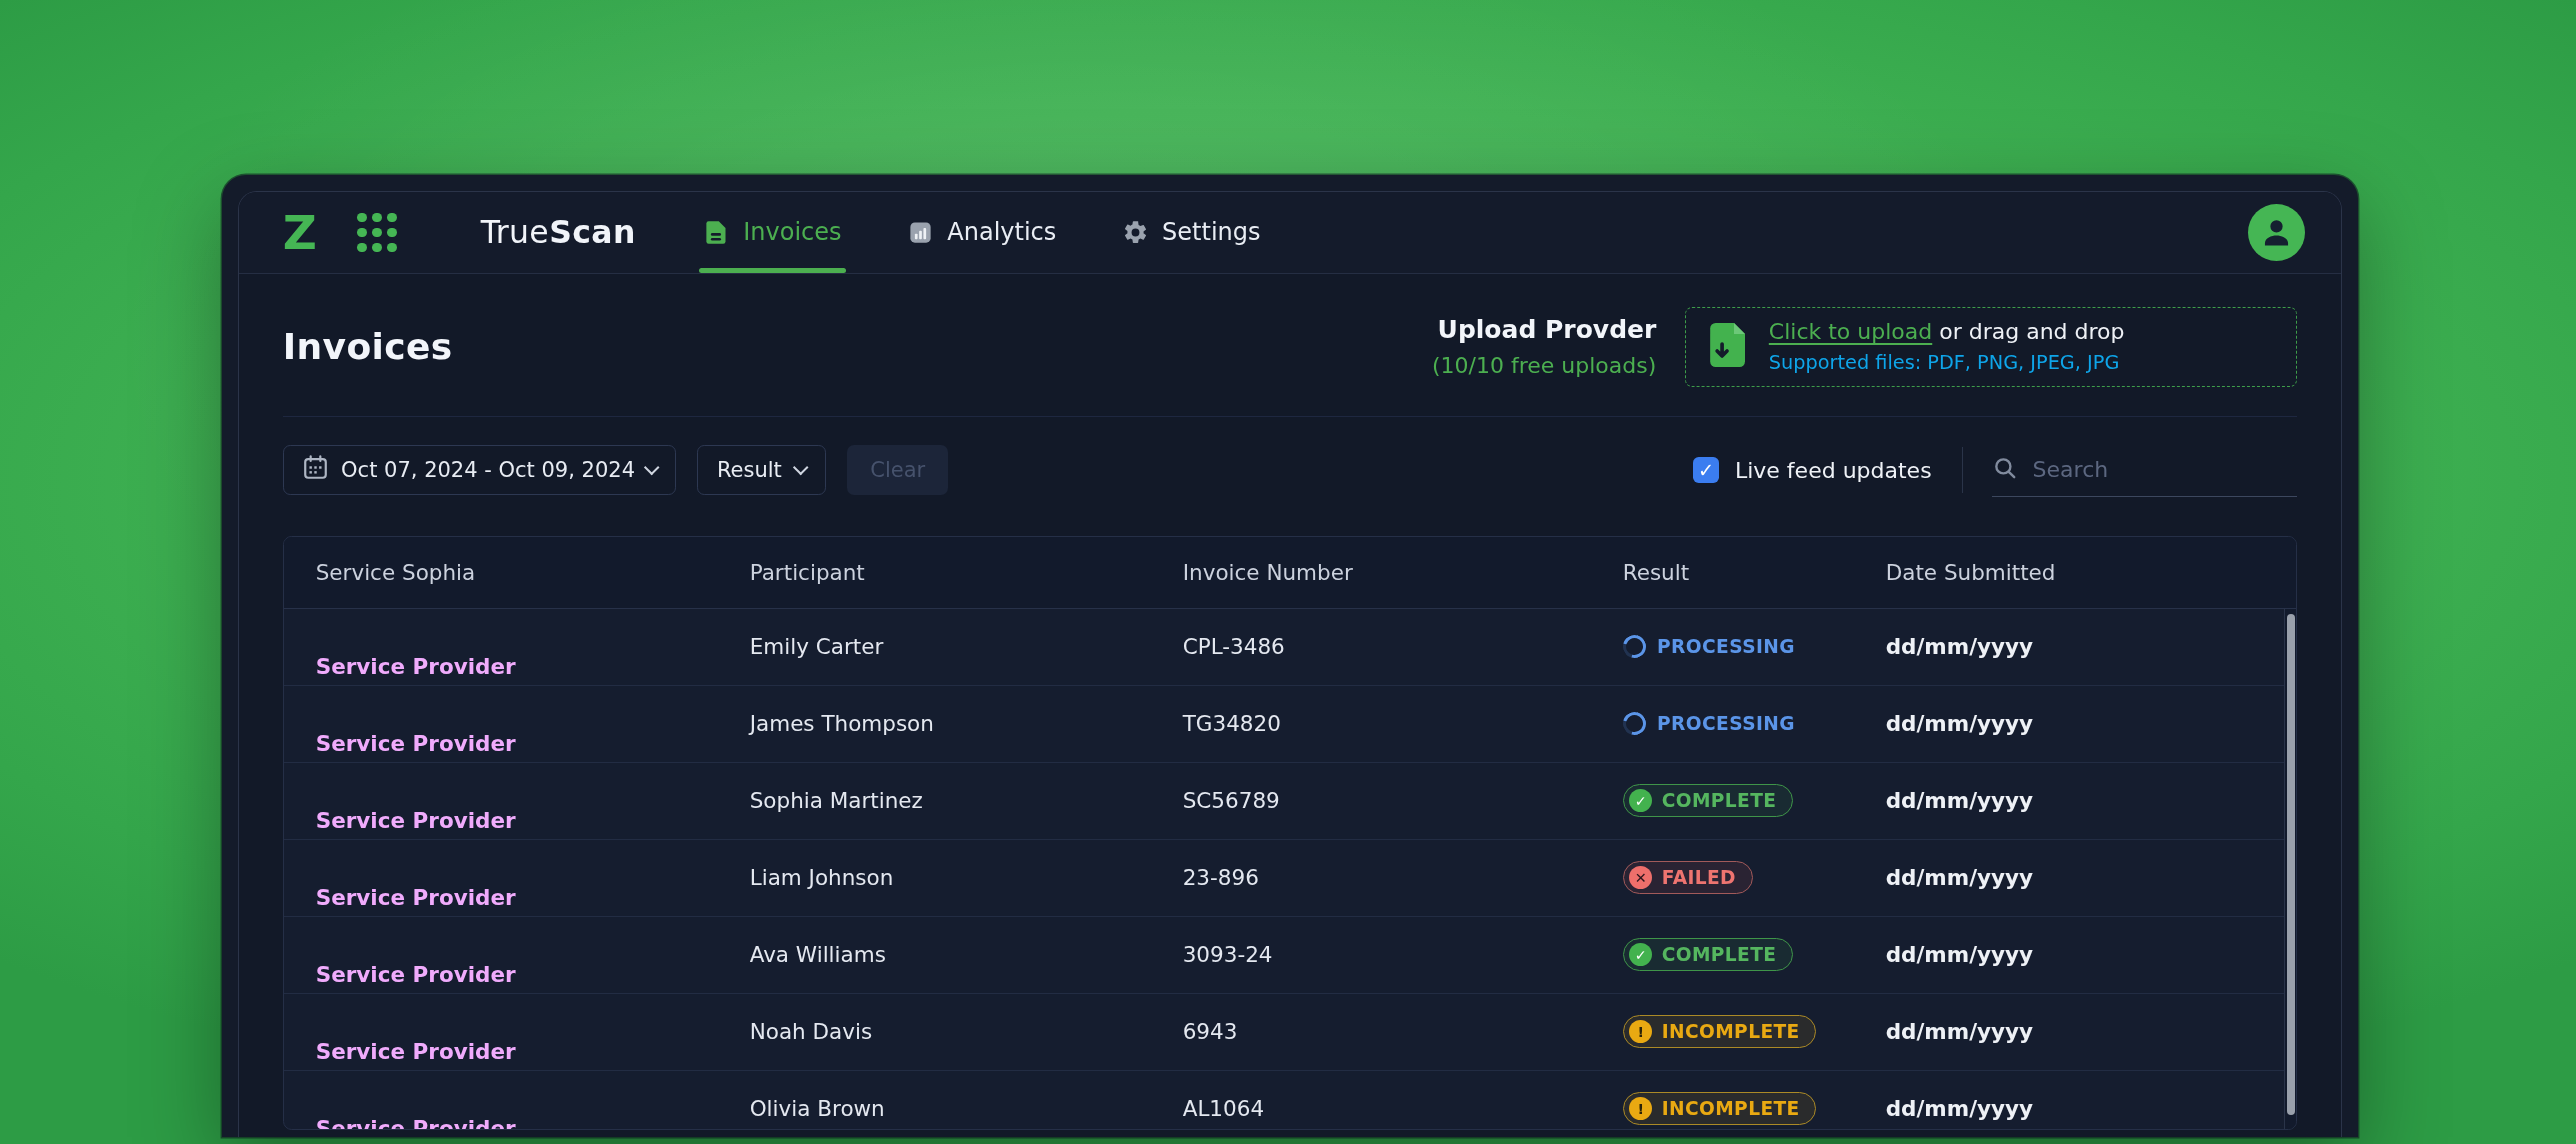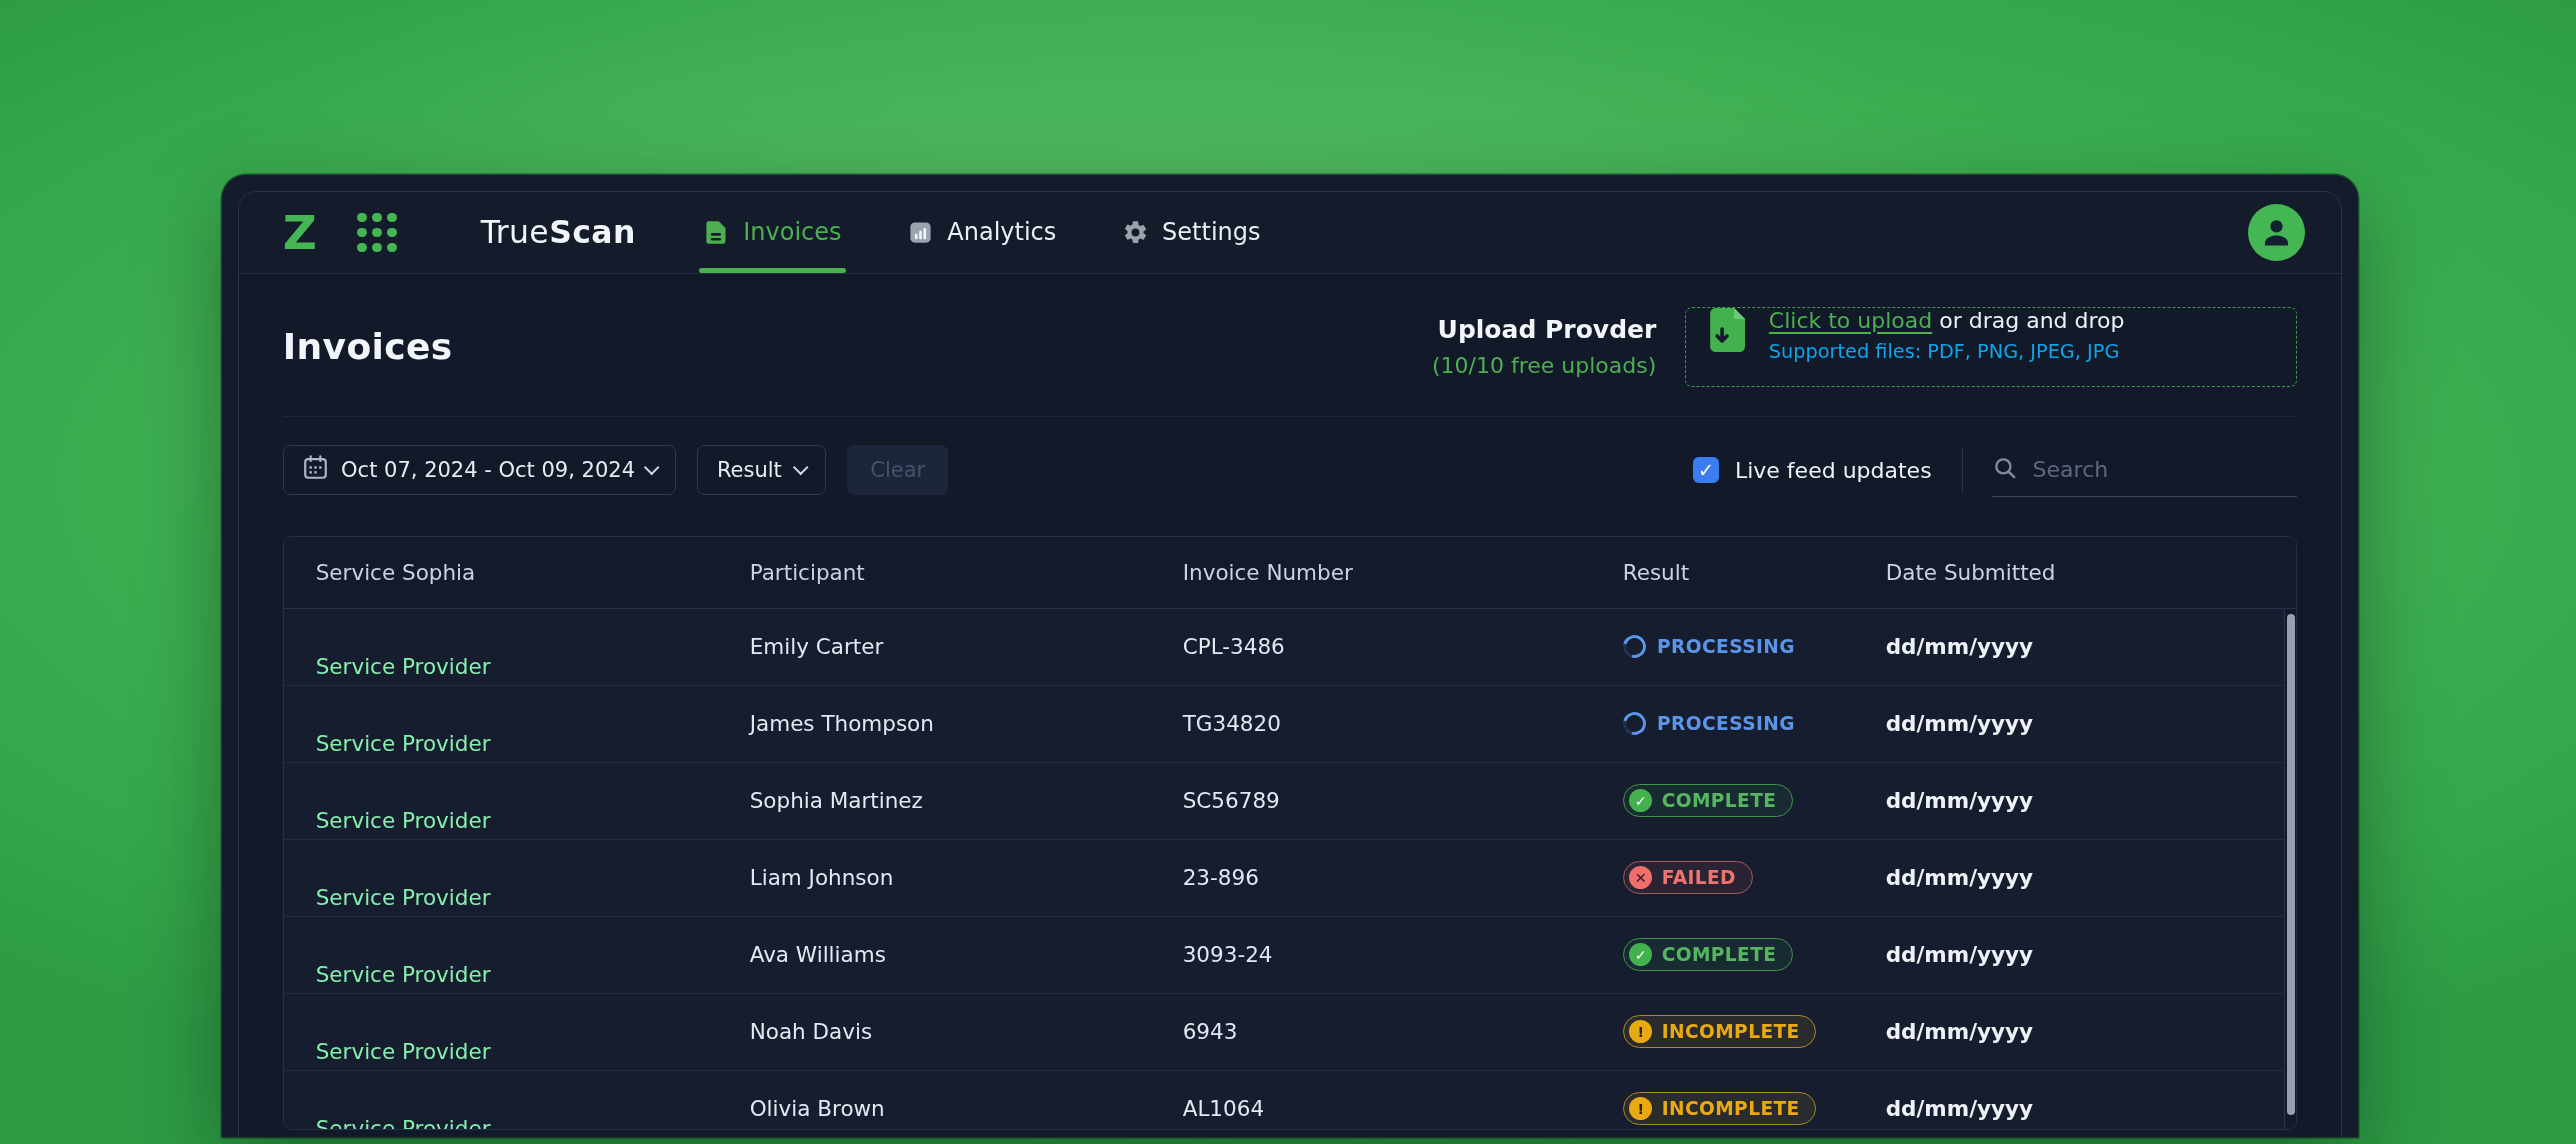--- a/index.html
+++ b/index.html
@@ -82,21 +82,21 @@
     border-bottom: 0.7px solid #1e2740;
   }
   .page-title { font-size: 36px; font-weight: 700; color: #f2f5fa; letter-spacing: 0.4px; }
   .upload-wrap { display: flex; align-items: center; gap: 29px; }
   .upload-text { text-align: right; }
   .upload-title { font-size: 25px; font-weight: 700; color: #f2f5fa; }
   .upload-quota { margin-top: 8.6px; font-size: 22px; color: #4caf50; }
   .dropzone {
     width: 612px; height: 80px;
     border: 1.4px dashed #3e9d4a; border-radius: 7.2px;
-    display: flex; align-items: flex-start; gap: 21.5px;
+    display: flex; align-items: center; gap: 21.5px;
     padding: 0 24px;
     cursor: pointer;
   }
   .dz-text .line1 { font-size: 22px; color: #eef1f6; }
   .dz-text .line1 .link { color: #4caf50; text-decoration: underline; text-underline-offset: 4.3px; }
   .dz-text .line2 { margin-top: 7.2px; font-size: 19.3px; color: #0ea5e9; }
 
   
   .filter-row { display: flex; align-items: center; margin-top: 27px; }
   .btn {
@@ -155,21 +155,21 @@
     align-items: center;
     padding: 0 32px;
   }
   .thead {
     height: 72px;
     background: #121a2c;
     border-bottom: 0.7px solid #273149;
     color: #ccd2de; font-size: 21.5px; font-weight: 400;
   }
   .tr { height: 77px; border-bottom: 0.7px solid #222c43; font-size: 21.5px; color: #e4e8f0; }
-  .td-provider { font-weight: 400; color: #86efac; margin-top: 39px; }
+  .td-provider { font-weight: 700; color: #f0abfc; margin-top: 39px; }
   .td-date { font-weight: 600; color: #eef1f6; }
 
   
   .badge {
     display: inline-flex; align-items: center; gap: 9.3px;
     height: 33px; padding: 0 15.7px 0 5.7px; border-radius: 17px;
     font-size: 18.6px; font-weight: 700; letter-spacing: 0.4px;
   }
   .badge-icon {
     width: 23px; height: 23px; border-radius: 50%;

